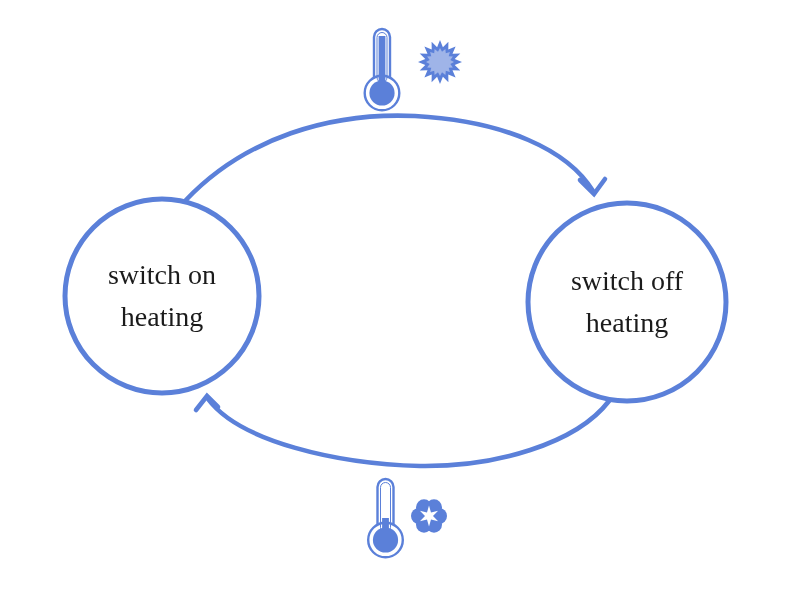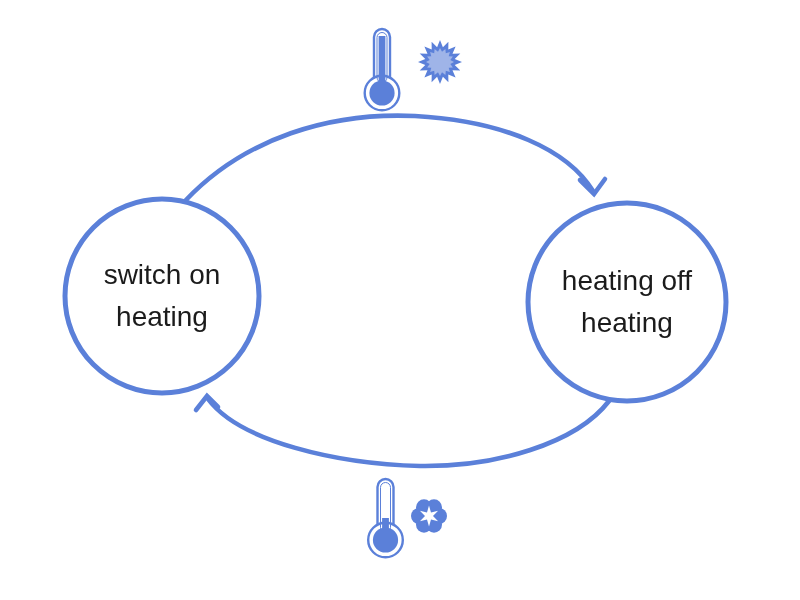--- a/index.html
+++ b/index.html
@@ -1,18 +1,18 @@
 <!DOCTYPE html>
 <html><head>
 <meta charset="utf-8">
 <style>
   html,body{margin:0;padding:0;background:#ffffff;}
   .canvas{
     position:relative;width:800px;height:600px;background:#ffffff;overflow:hidden;
-    font-family:Liberation Sans, sans-serif;
+    font-family:Liberation Serif, serif;
   }
   .canvas svg{position:absolute;left:0;top:0;}
   .state-label{
     position:absolute;display:flex;flex-direction:column;align-items:center;justify-content:center;
     text-align:center;color:#1b1b1b;font-size:28px;line-height:42px;
   }
   .state-label span{display:block;}
 </style>
 </head>
 <body>
@@ -73,17 +73,17 @@
         429,526.5 427,519.5 419.9,521.2 425,516 419.9,510.8 427,512.5"></polygon>
     </g>
   </svg>
 
   <div class="state-label" style="left:62px;top:196px;width:200px;height:200px;">
     <span>switch on</span>
     <span>heating</span>
   </div>
 
   <div class="state-label" style="left:527px;top:202px;width:200px;height:200px;">
-    <span>heating off</span>
+    <span>switch off</span>
     <span>heating</span>
   </div>
 
 </div>
 
 </body></html>

